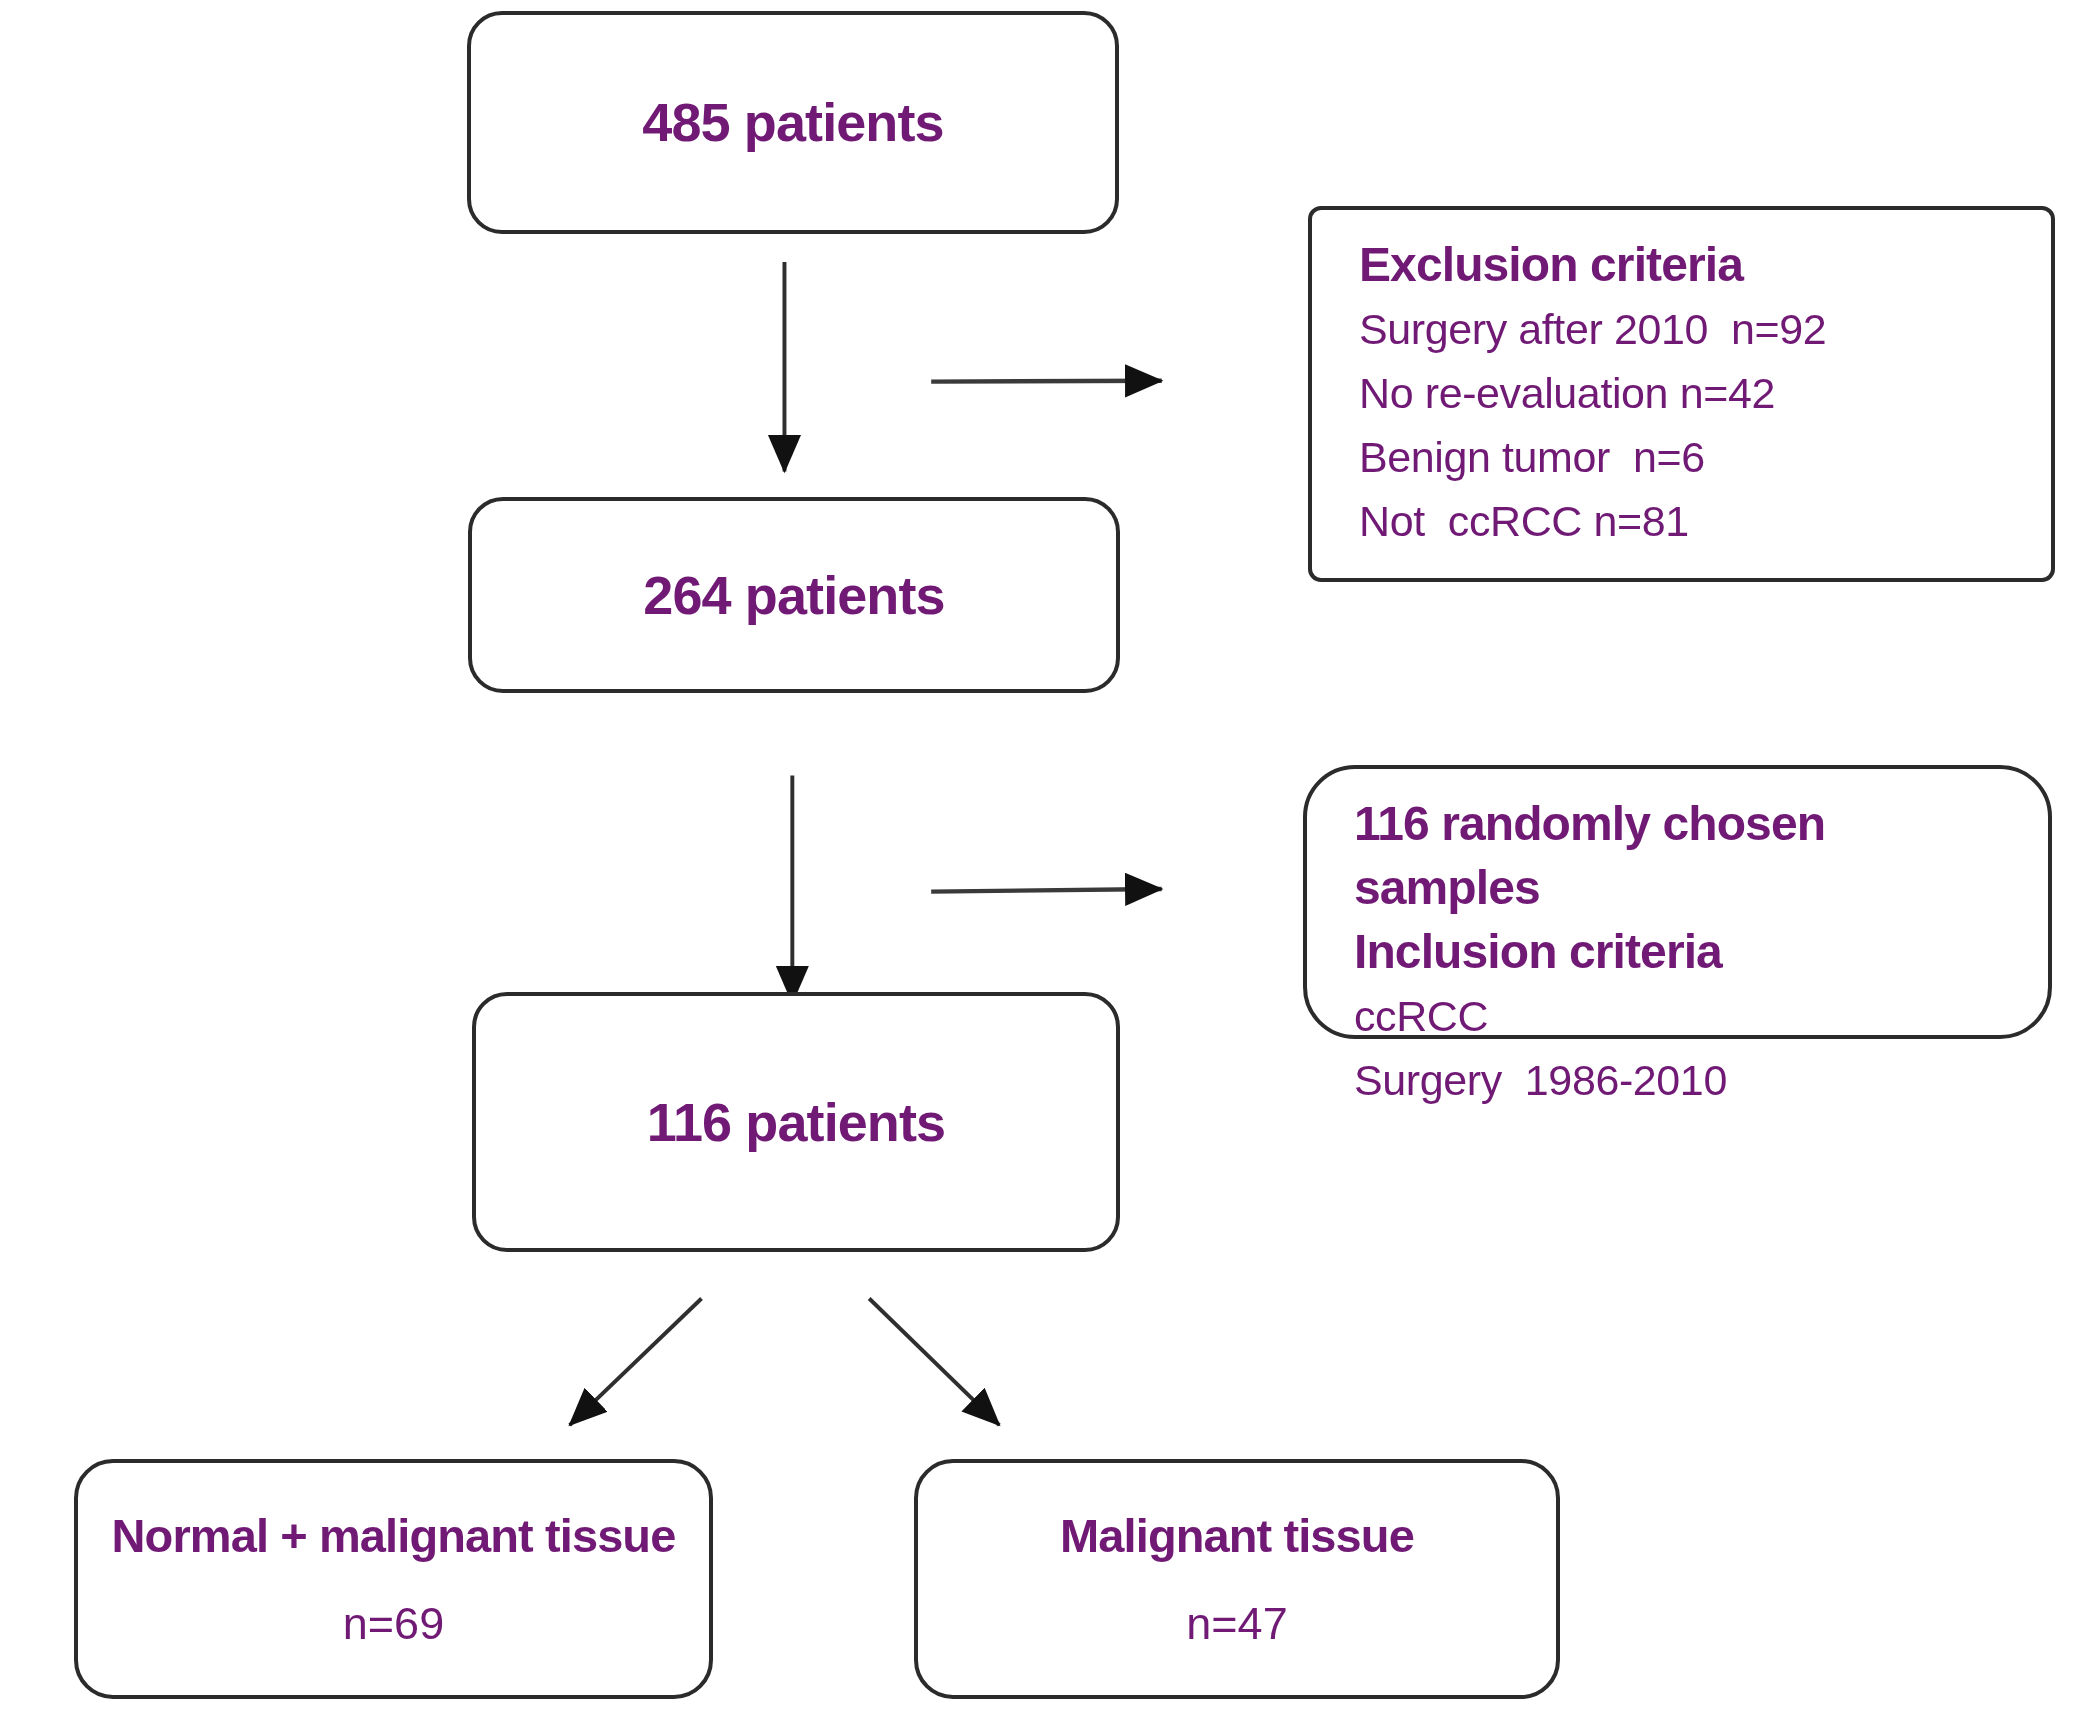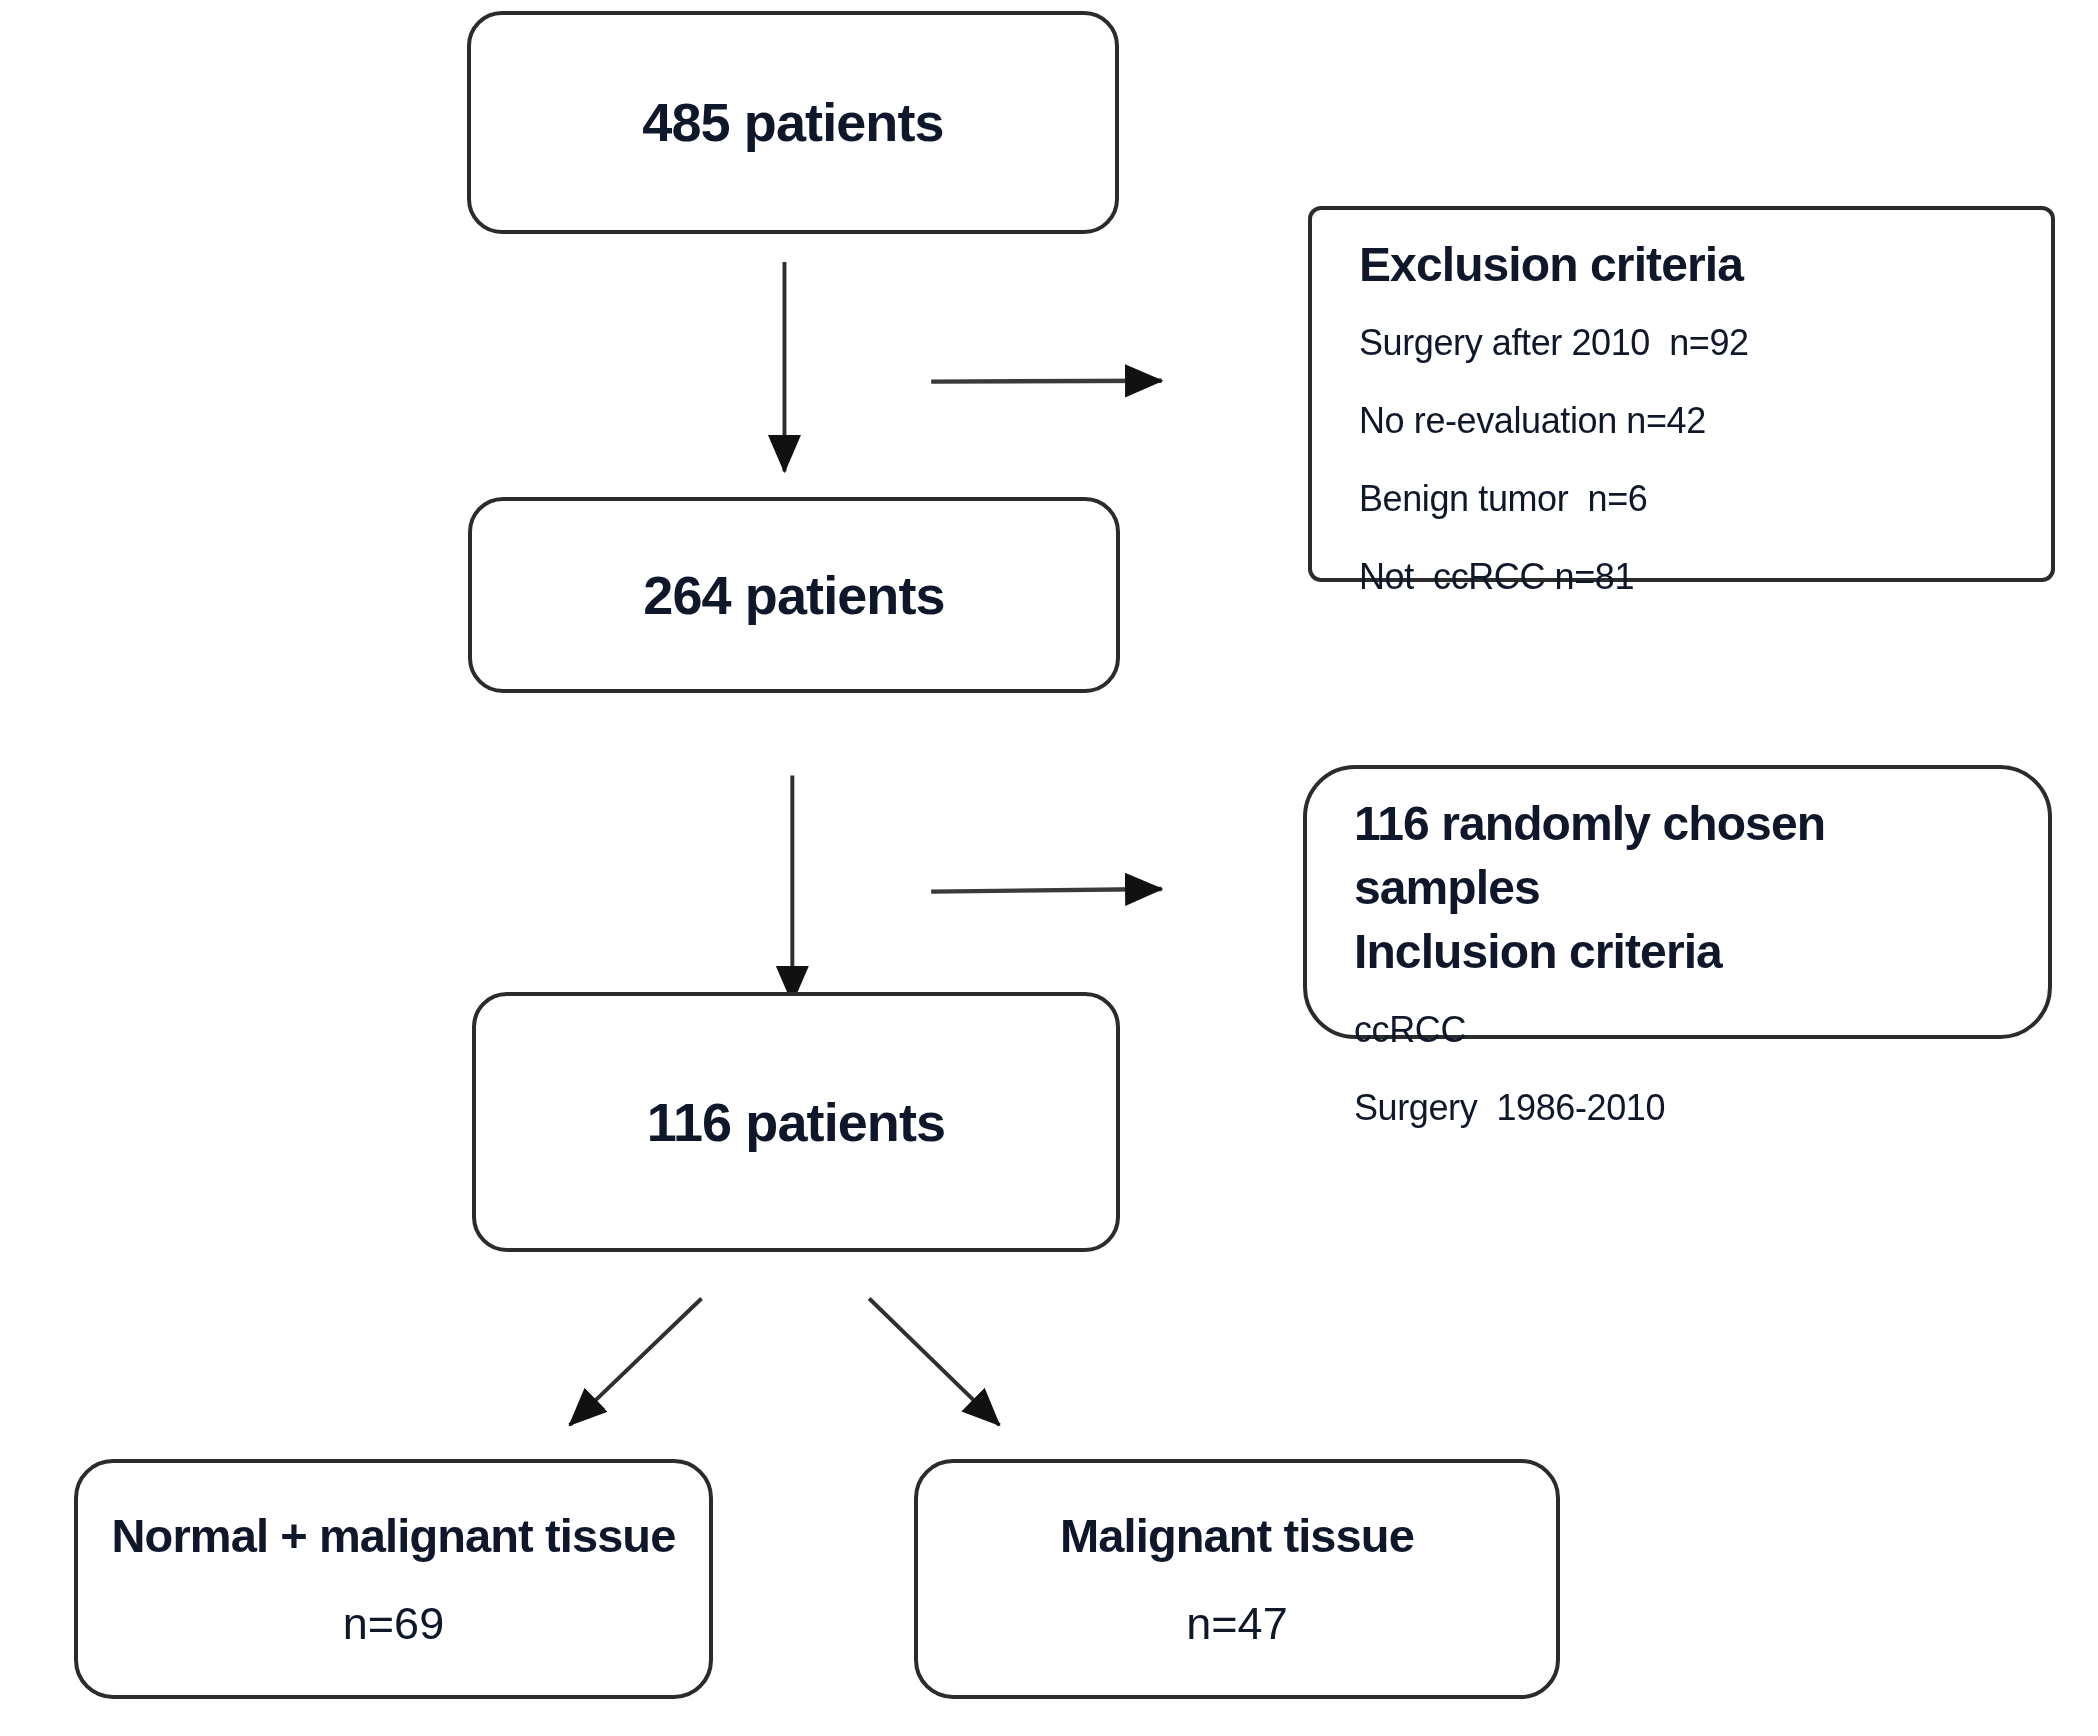--- a/index.html
+++ b/index.html
@@ -6,21 +6,21 @@
     margin: 0;
     padding: 0;
     background: #ffffff;
   }
   .canvas {
     position: relative;
     width: 2099px;
     height: 1736px;
     background: #ffffff;
     font-family: "Liberation Sans", sans-serif;
-    color: #0f172a;
+    color: #701a75;
     overflow: hidden;
   }
   .arrow-layer {
     position: absolute;
     left: 0; top: 0;
     width: 2099px;
     height: 1736px;
   }
   .node {
     position: absolute;
@@ -54,25 +54,24 @@
   #box-inclusion { left: 1303px; top: 765px; width: 749px; height: 274px; }
 
   .criteria-title {
     font-size: 48px;
     font-weight: bold;
     letter-spacing: -0.9px;
     line-height: 64px;
     white-space: pre-wrap;
   }
   .criteria-item {
-    font-size: 36px;
+    font-size: 43px;
     letter-spacing: -0.4px;
     line-height: 64px;
     white-space: pre-wrap;
-    margin-top: 14px;
   }
 
   .outcome {
     border-radius: 39px;
     display: flex;
     flex-direction: column;
     align-items: center;
     justify-content: center;
     row-gap: 35px;
     text-align: center;

